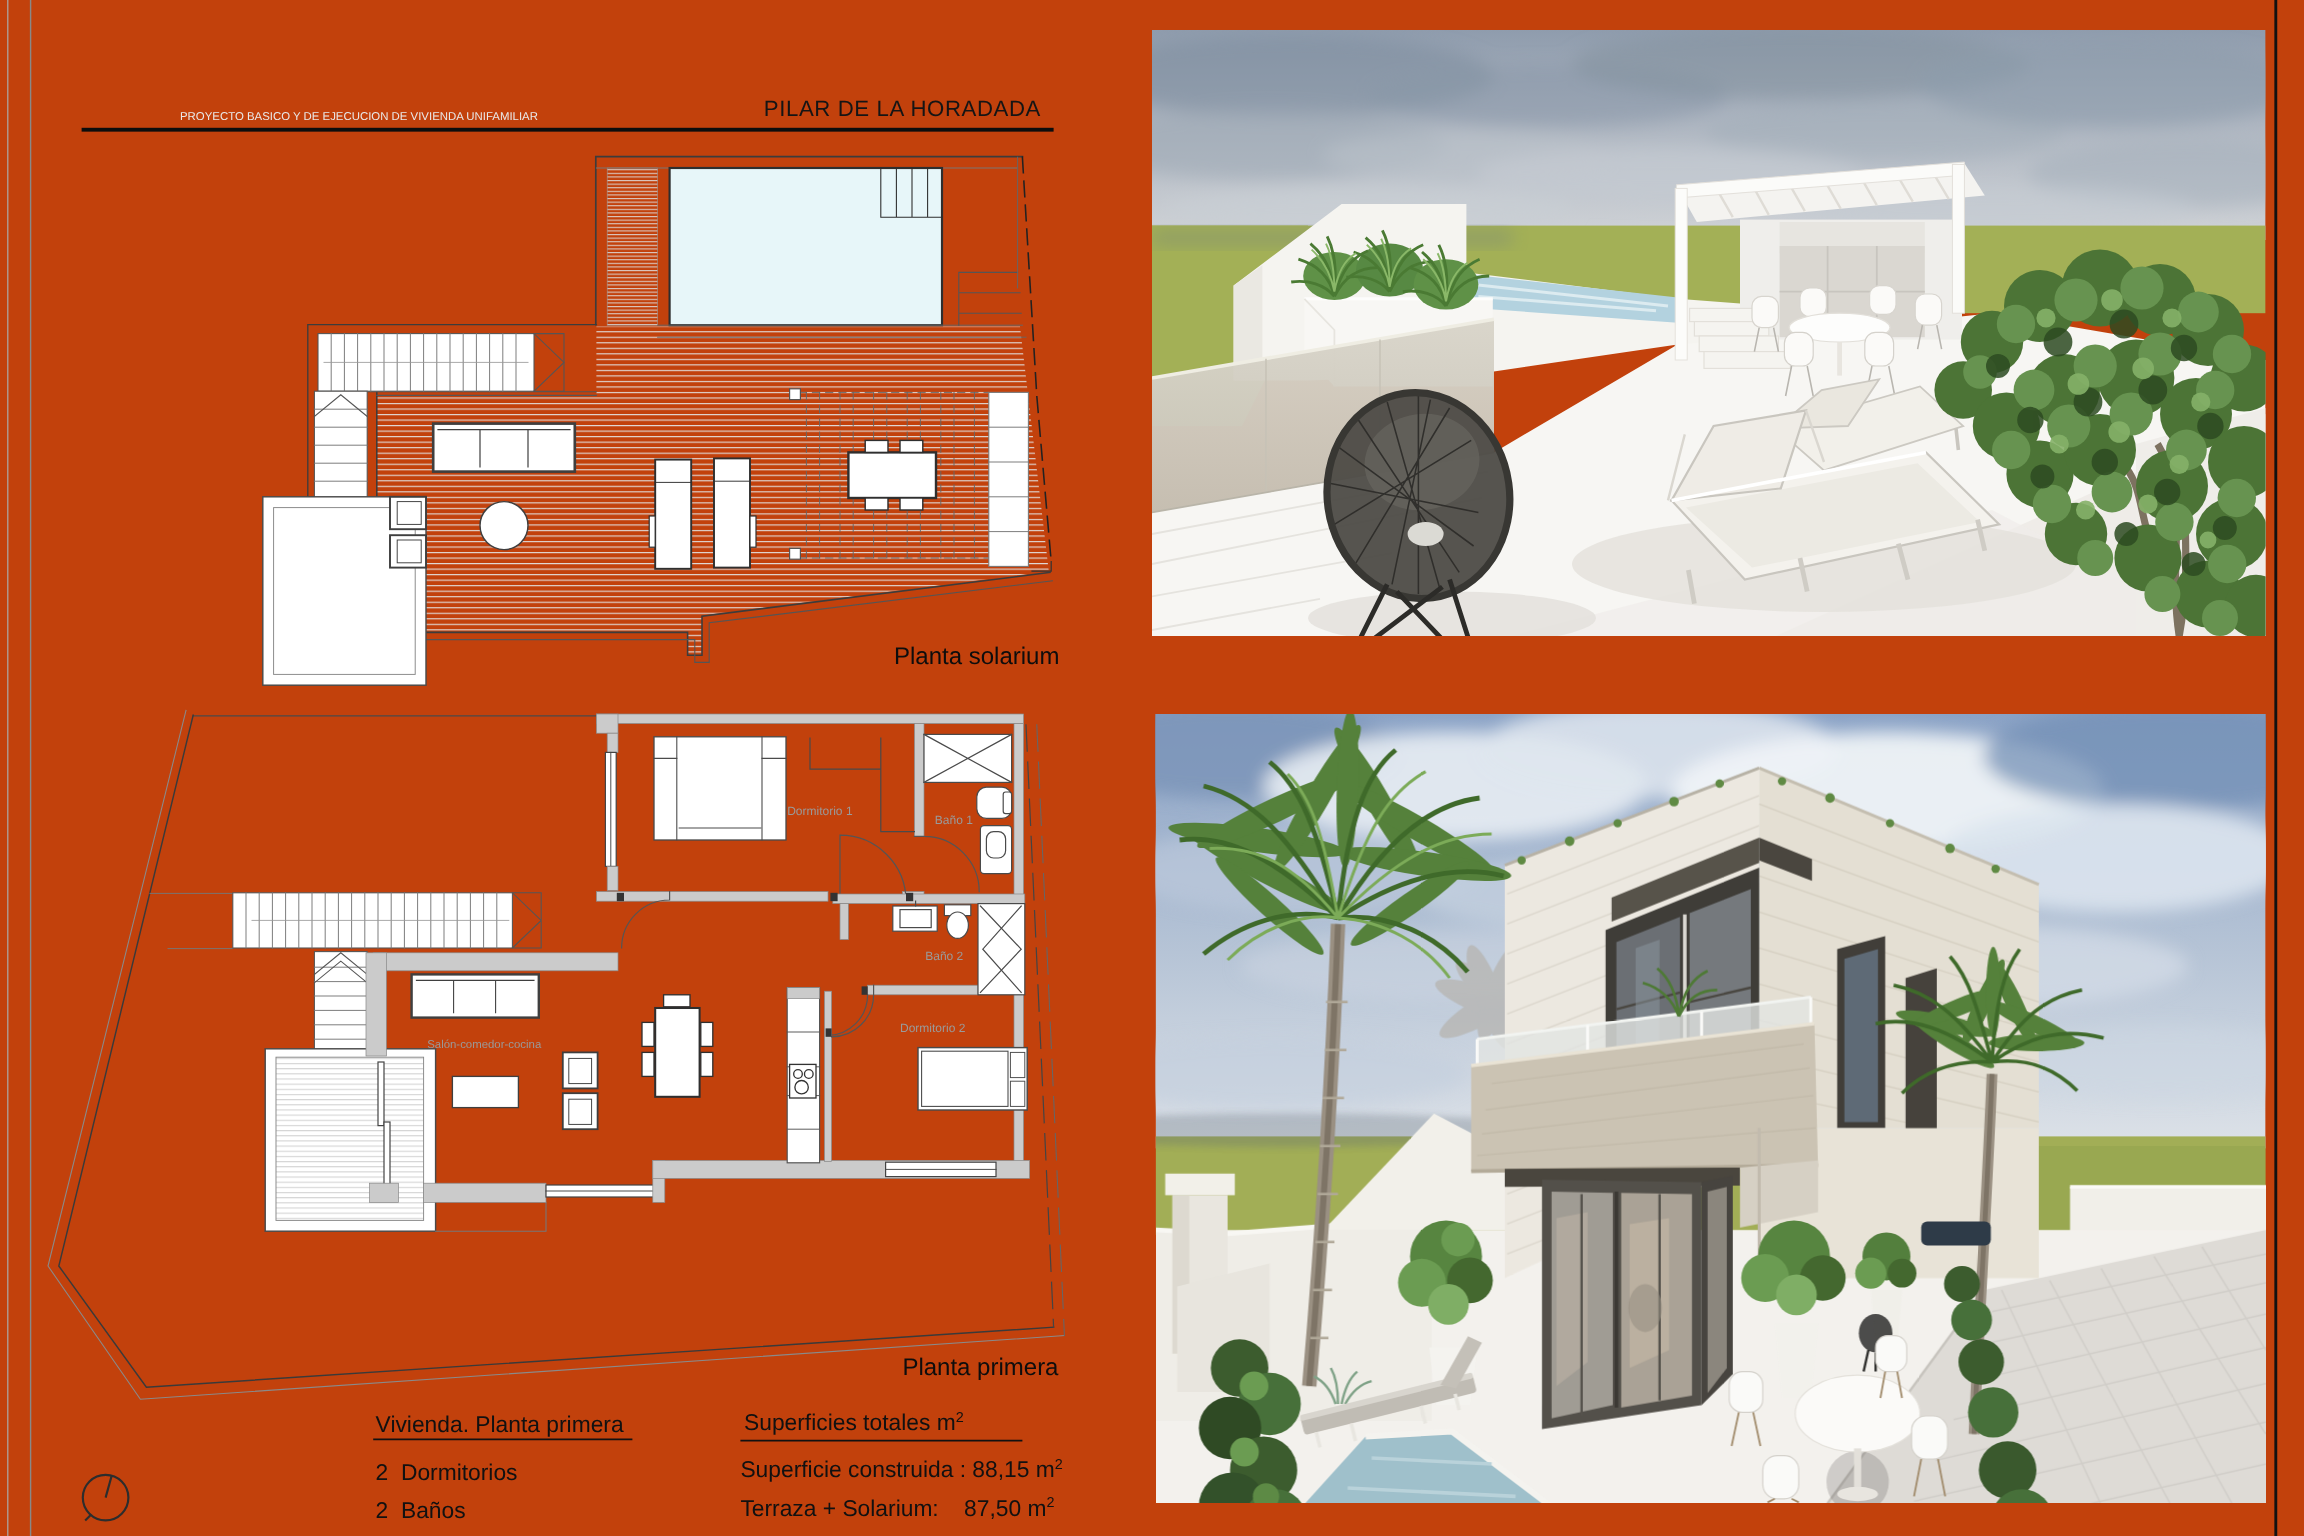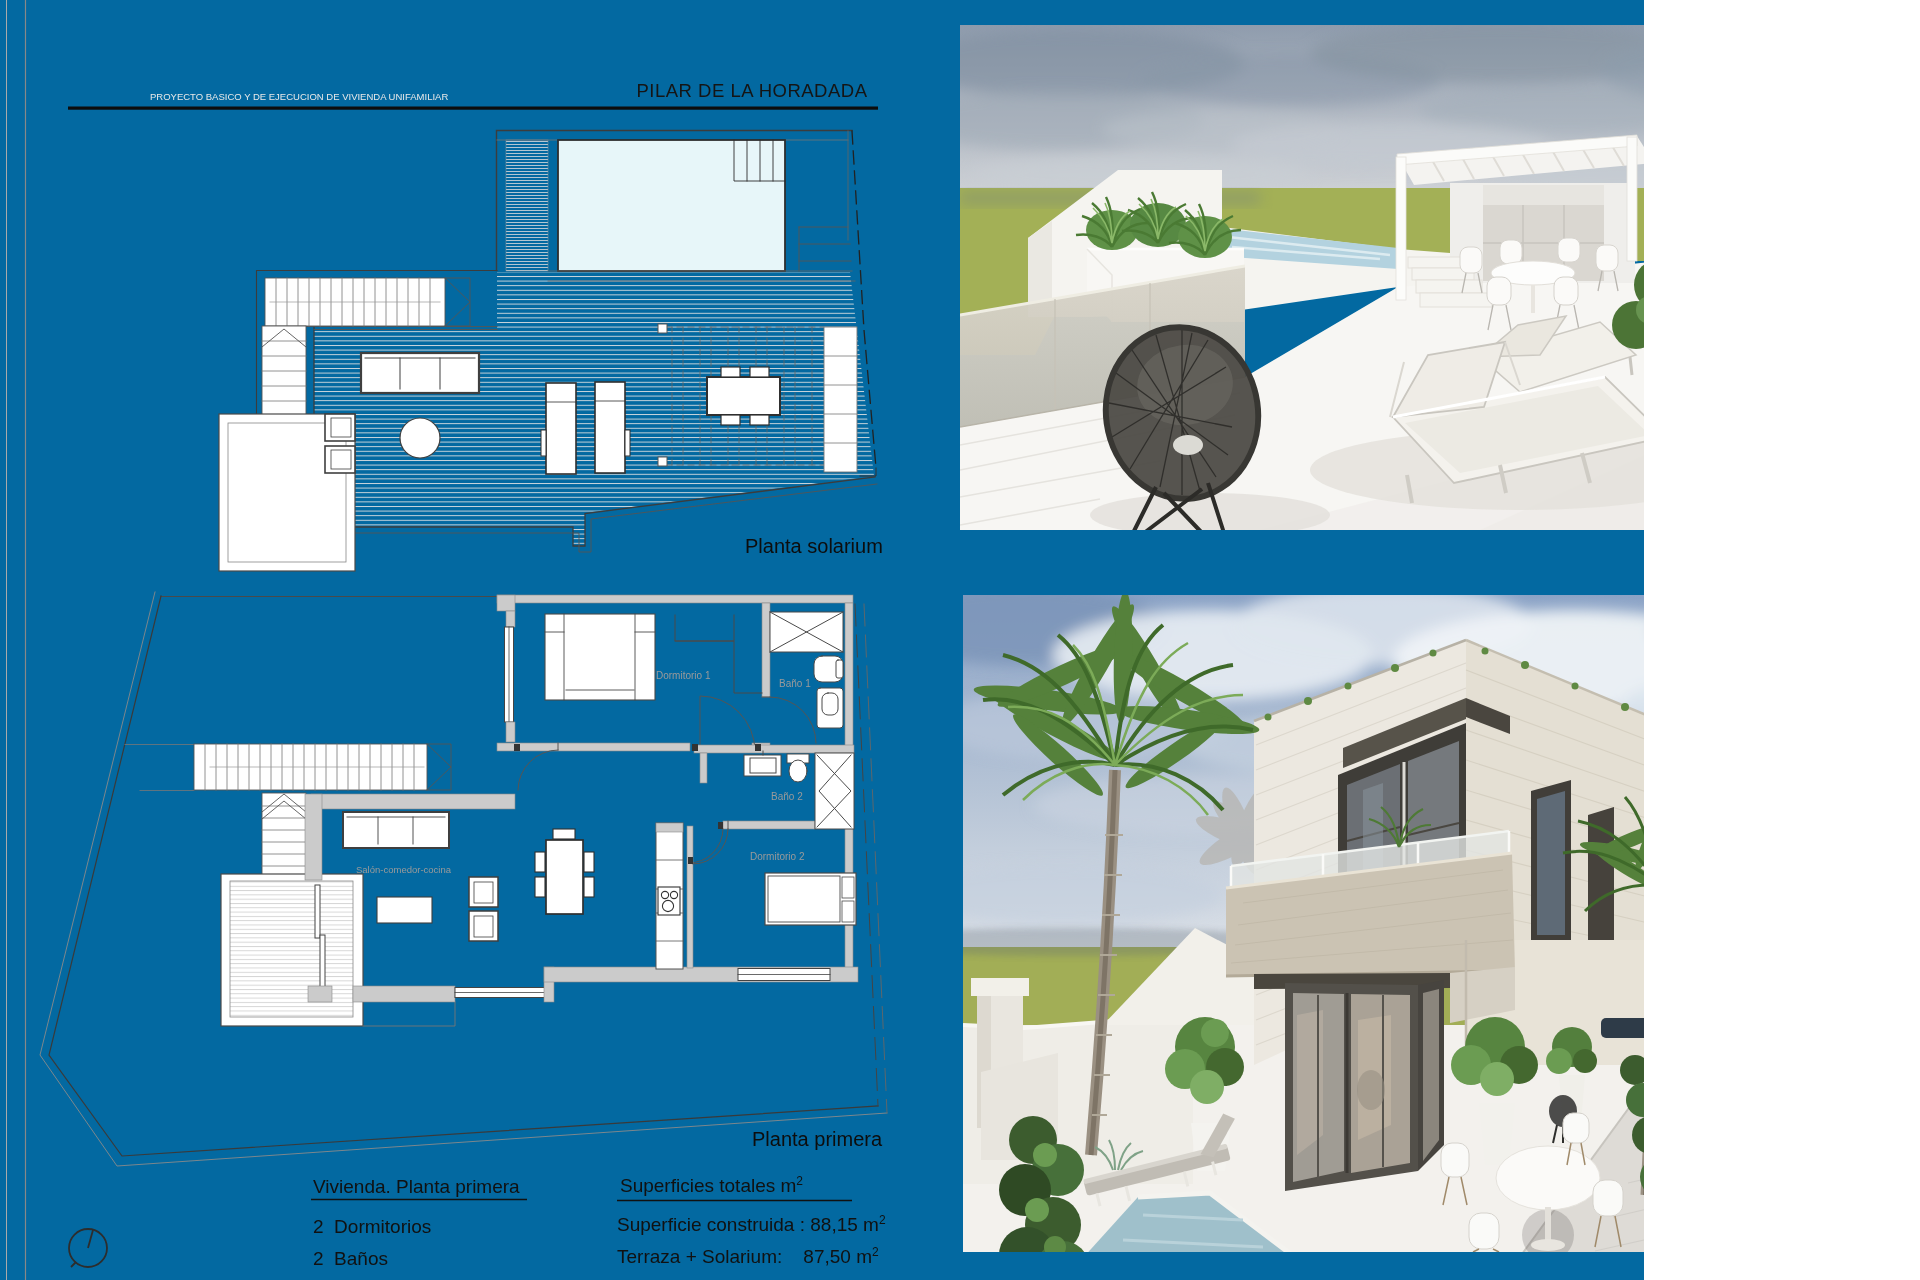--- a/index.html
+++ b/index.html
@@ -1,16 +1,16 @@
 <!DOCTYPE html>
 <html><head>
 <meta charset="utf-8">
 <style>
 html,body{margin:0;padding:0;background:#ffffff;}
-#sheet{position:relative;width:1644px;height:1280px;background:#0369a1;overflow:hidden;
+#sheet{position:relative;width:1920px;height:1280px;background:#c2410c;overflow:hidden;
 font-family:"Liberation Sans", sans-serif;}
 svg text{font-family:"Liberation Sans", sans-serif;}
 </style>
 </head>
 <body>
 <div id="sheet">
 <svg width="1920" height="1280" viewBox="0 0 1920 1280">
 <defs>
 <pattern id="deck" width="6" height="4.6" patternUnits="userSpaceOnUse">
   <path d="M0,0.5 H6" stroke="#e2e2e2" stroke-width="0.9"></path>

